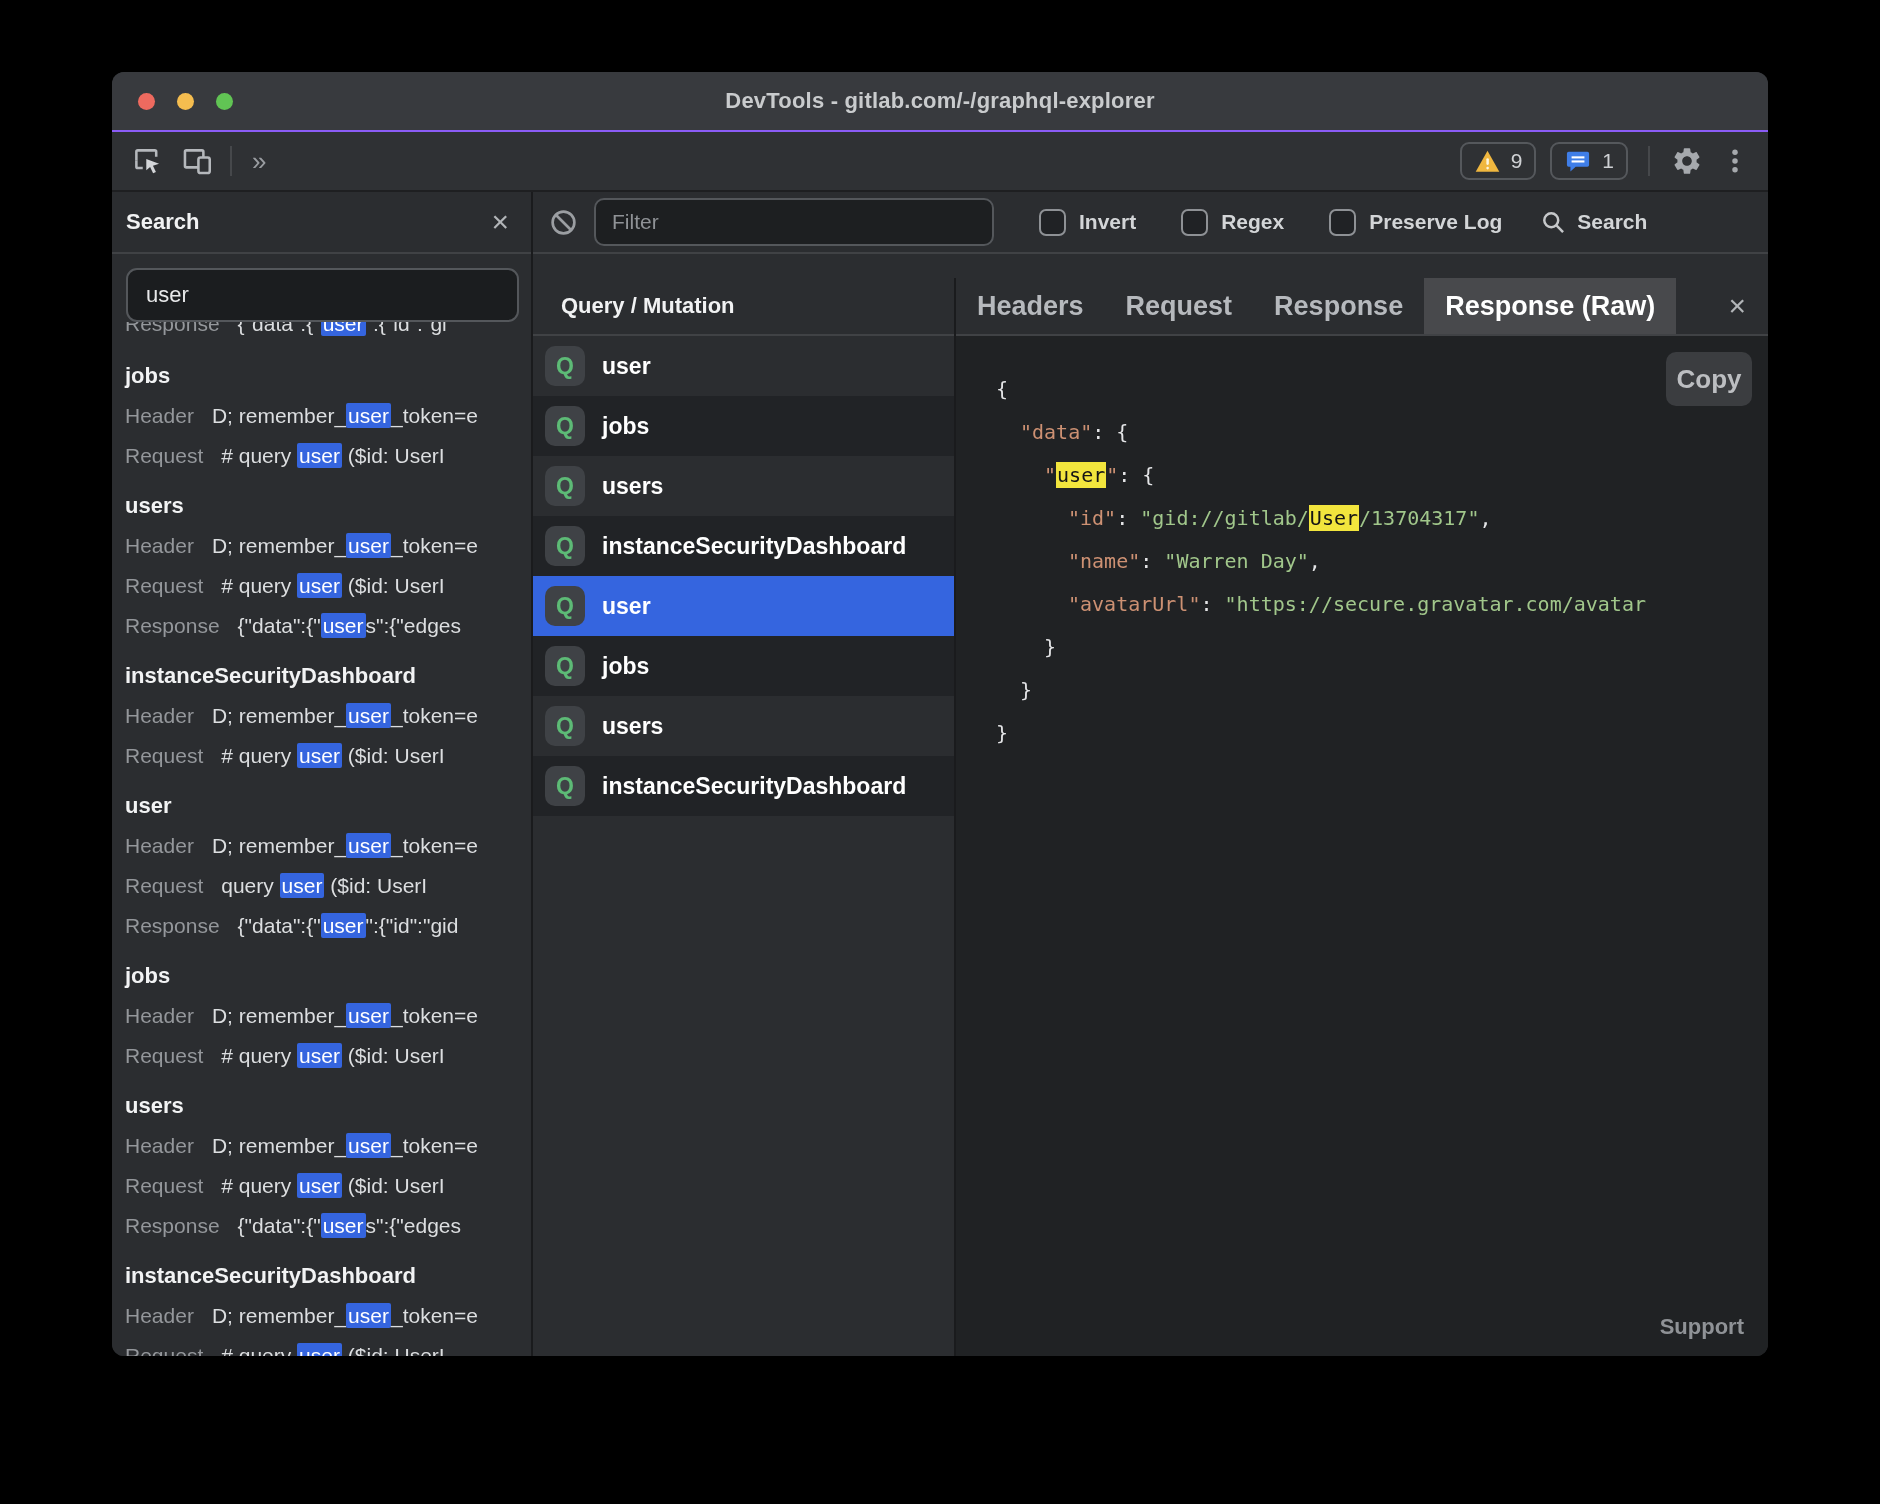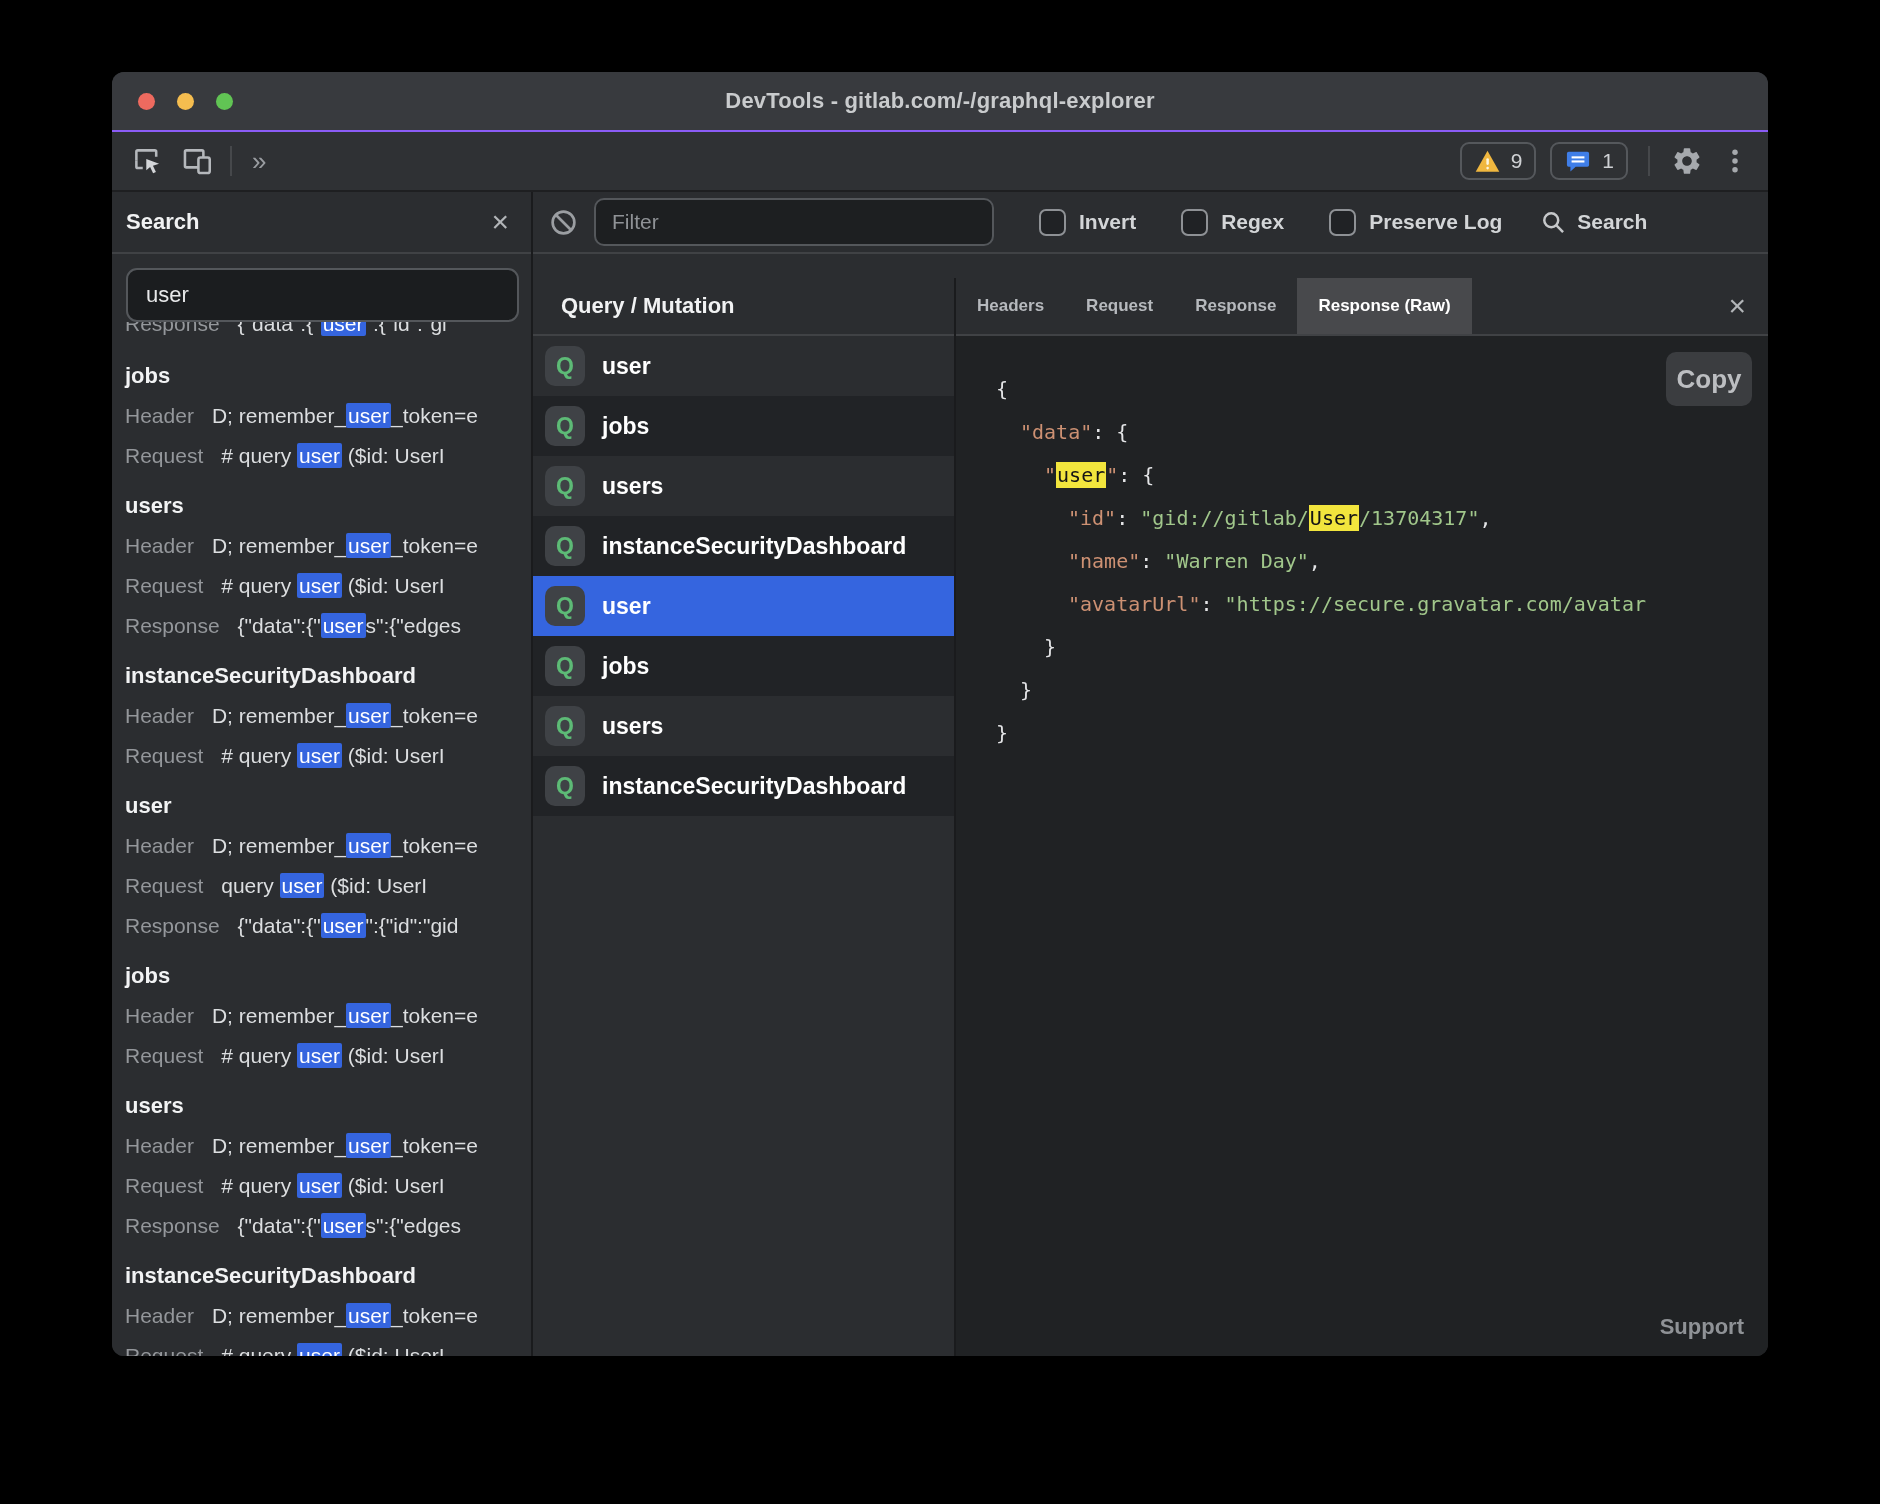--- a/index.html
+++ b/index.html
@@ -86,21 +86,21 @@
   .qrow.alt { background:#212326; }
   .qrow.sel { background:#3565df; }
   .qbadge {
     width:40px; height:40px; border-radius:10px; background:#3f4246; color:#5dbb76;
     font-size:23px; font-weight:bold; display:flex; align-items:center; justify-content:center; flex:0 0 auto;
   }
   .qlabel { color:#fff; font-size:23px; font-weight:bold; white-space:nowrap; }
   
   .response-panel { flex:1; display:flex; flex-direction:column; min-width:0; }
   .resp-tabs { height:58px; border-bottom:2px solid #404245; display:flex; align-items:stretch; background:#2b2d30; flex:0 0 auto; }
-  .rtab { display:flex; align-items:center; padding:0 21px; color:#b6b9bd; font-size:17px; font-weight:600; white-space:nowrap; }
+  .rtab { display:flex; align-items:center; padding:0 21px; color:#b6b9bd; font-size:27px; font-weight:600; white-space:nowrap; }
   .rtab.active { background:#48494c; color:#fff; font-weight:bold; }
   .resp-tabs .close-x { margin-left:auto; padding-right:22px; display:flex; align-items:center; }
   .resp-content { flex:1; background:#202224; position:relative; overflow:hidden; }
   .copy-btn {
     position:absolute; top:16px; right:16px; width:86px; height:54px; background:#3b3d40;
     border:none; border-radius:10px; color:#bcbec1; font-size:26px; font-weight:bold;
     font-family:"Liberation Sans",sans-serif;
   }
   .json-code {
     padding:32px 0 0 40px; font-family:"DejaVu Sans Mono", monospace; font-size:20px;

